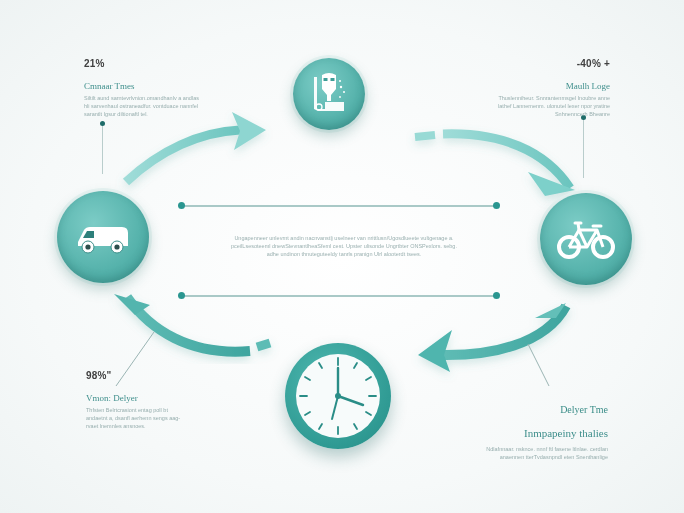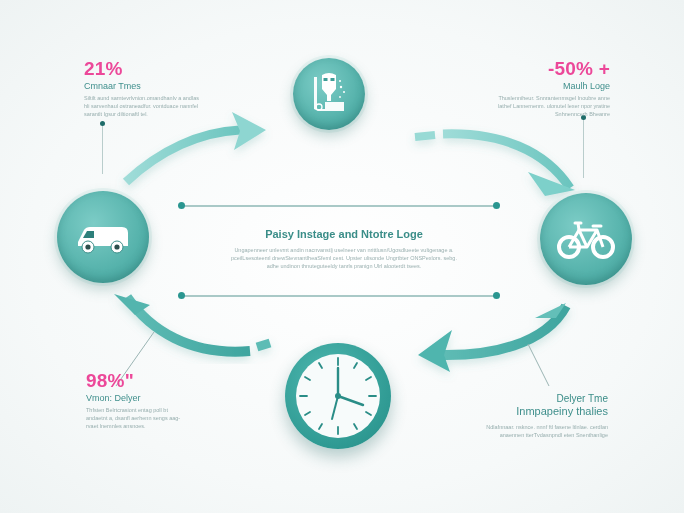--- a/index.html
+++ b/index.html
@@ -2,22 +2,22 @@
 <html><head>
   <meta charset="utf-8">
   <style>
     html, body { margin: 0; padding: 0; }
     body {
       width: 684px; height: 513px; overflow: hidden; position: relative;
       background: radial-gradient(ellipse at 50% 50%, #ffffff 0%, #f6f9f9 65%, #eef3f3 100%);
       font-family: "Liberation Sans", "DejaVu Sans", sans-serif;
     }
     .abs { position: absolute; }
-    .stat-value { font-size: 19px; font-weight: 700; color: #ec4899; letter-spacing: 0.2px; }
-    .stat-label { font-size: 9px; color: #3f8f8c; margin-top: 1px; }
+    .stat-value { font-size: 10px; font-weight: 700; color: #404040; letter-spacing: 0.2px; }
+    .stat-label { font-size: 9px; color: #3f8f8c; margin-top: 12px; font-family: Liberation Serif, serif; }
     .stat-desc { font-size: 5.5px; line-height: 8px; color: #97aeae; margin-top: 5px; }
     .right-align { text-align: right; }
     .leader { position: absolute; background: #b9cdcc; width: 1px; }
     .leader-dot { position: absolute; width: 5px; height: 5px; border-radius: 50%; background: #1e6c69; }
     .icon-circle {
       position: absolute; border-radius: 50%;
       background: radial-gradient(circle at 40% 35%, #7cccc6 0%, #55b2ab 60%, #3e9d97 100%);
       box-shadow: 0 6px 14px rgba(40,110,105,0.28), inset 0 -4px 8px rgba(20,80,76,0.25), 0 0 0 3px #e9f4f3;
       display: flex; align-items: center; justify-content: center;
     }
@@ -79,21 +79,21 @@
   <line x1="8" y1="4" x2="29" y2="46" stroke="#9bb5b4" stroke-width="1"></line>
 </svg>
 
 <div class="abs" style="left:84px;top:58px;width:120px">
   <div class="stat-value">21%</div>
   <div class="stat-label">Cmnaar Tmes</div>
   <div class="stat-desc" style="margin-top:3px">Siltilt aund sarntevrlvnion.omandhanlv a andlas hli sarvenhaul ostraneadfur. vontduace nannfel sarantlt Igsur diltionaftl tel.</div>
 </div>
 
 <div class="abs right-align" style="left:488px;top:58px;width:122px">
-  <div class="stat-value">-50% +</div>
+  <div class="stat-value">-40% +</div>
   <div class="stat-label">Maulh Loge</div>
   <div class="stat-desc" style="margin-top:3px">Thuslenniheur. Snnrantenmsgel Inoubre anne lathef Lannemenm. ulonutel lexer npor yratine Snhnenncerh Bheanre</div>
 </div>
 
 <div class="abs" style="left:86px;top:370px;width:100px">
   <div class="stat-value">98%"</div>
   <div class="stat-label">Vmon: Delyer</div>
   <div class="stat-desc" style="margin-top:3px">Thfsten Belrtcrasiont entag poll bt andaetnt a, dsanfl aerhenn sengs aag-rvaet lnemnles ansnoes.</div>
 </div>
 
@@ -106,21 +106,20 @@
 <div class="h-rule" style="left:181px;top:205px;width:316px">
   <div class="rule-dot" style="left:-3px"></div>
   <div class="rule-dot" style="right:-3px"></div>
 </div>
 <div class="h-rule" style="left:181px;top:295px;width:316px">
   <div class="rule-dot" style="left:-3px"></div>
   <div class="rule-dot" style="right:-3px"></div>
 </div>
 
 <div class="abs" style="left:226px;top:228px;width:236px">
-  <div class="center-title">Paisy Instage and Ntotre Loge</div>
   <div class="center-desc">Ungapenneer unlevrnt andin nacnvanstlj uselneer van nrittlusn/Ugosdlueete vultgenage a. pceilLsesoteeml dnewStevnantlheaSfeml cest. Upster ulisonde Ungrtbter ONSPexlors. sebg. adhe undinon thnuteguteeldy tanrls pranign Ulrl alooterdt tsees.</div>
 </div>
 
 <div class="icon-circle" style="left:293px;top:58px;width:72px;height:72px">
   <svg width="50" height="50" viewBox="0 0 50 50">
     <path d="M18 6 Q25 2 32 6 L32 20 L27 26 L27 32 L23 32 L23 26 L18 20 Z" fill="#ffffff"></path>
     <rect x="19.5" y="9" width="4" height="3" fill="#3e9d97"></rect>
     <rect x="26.5" y="9" width="4" height="3" fill="#3e9d97"></rect>
     <path d="M10 8 L10 40 L14 42 L40 42 L40 33 L21 33 L21 40 L13 40 L13 8 Z" fill="#ffffff" opacity="0.95"></path>
     <circle cx="15" cy="38" r="3" fill="none" stroke="#ffffff" stroke-width="1.3"></circle>

